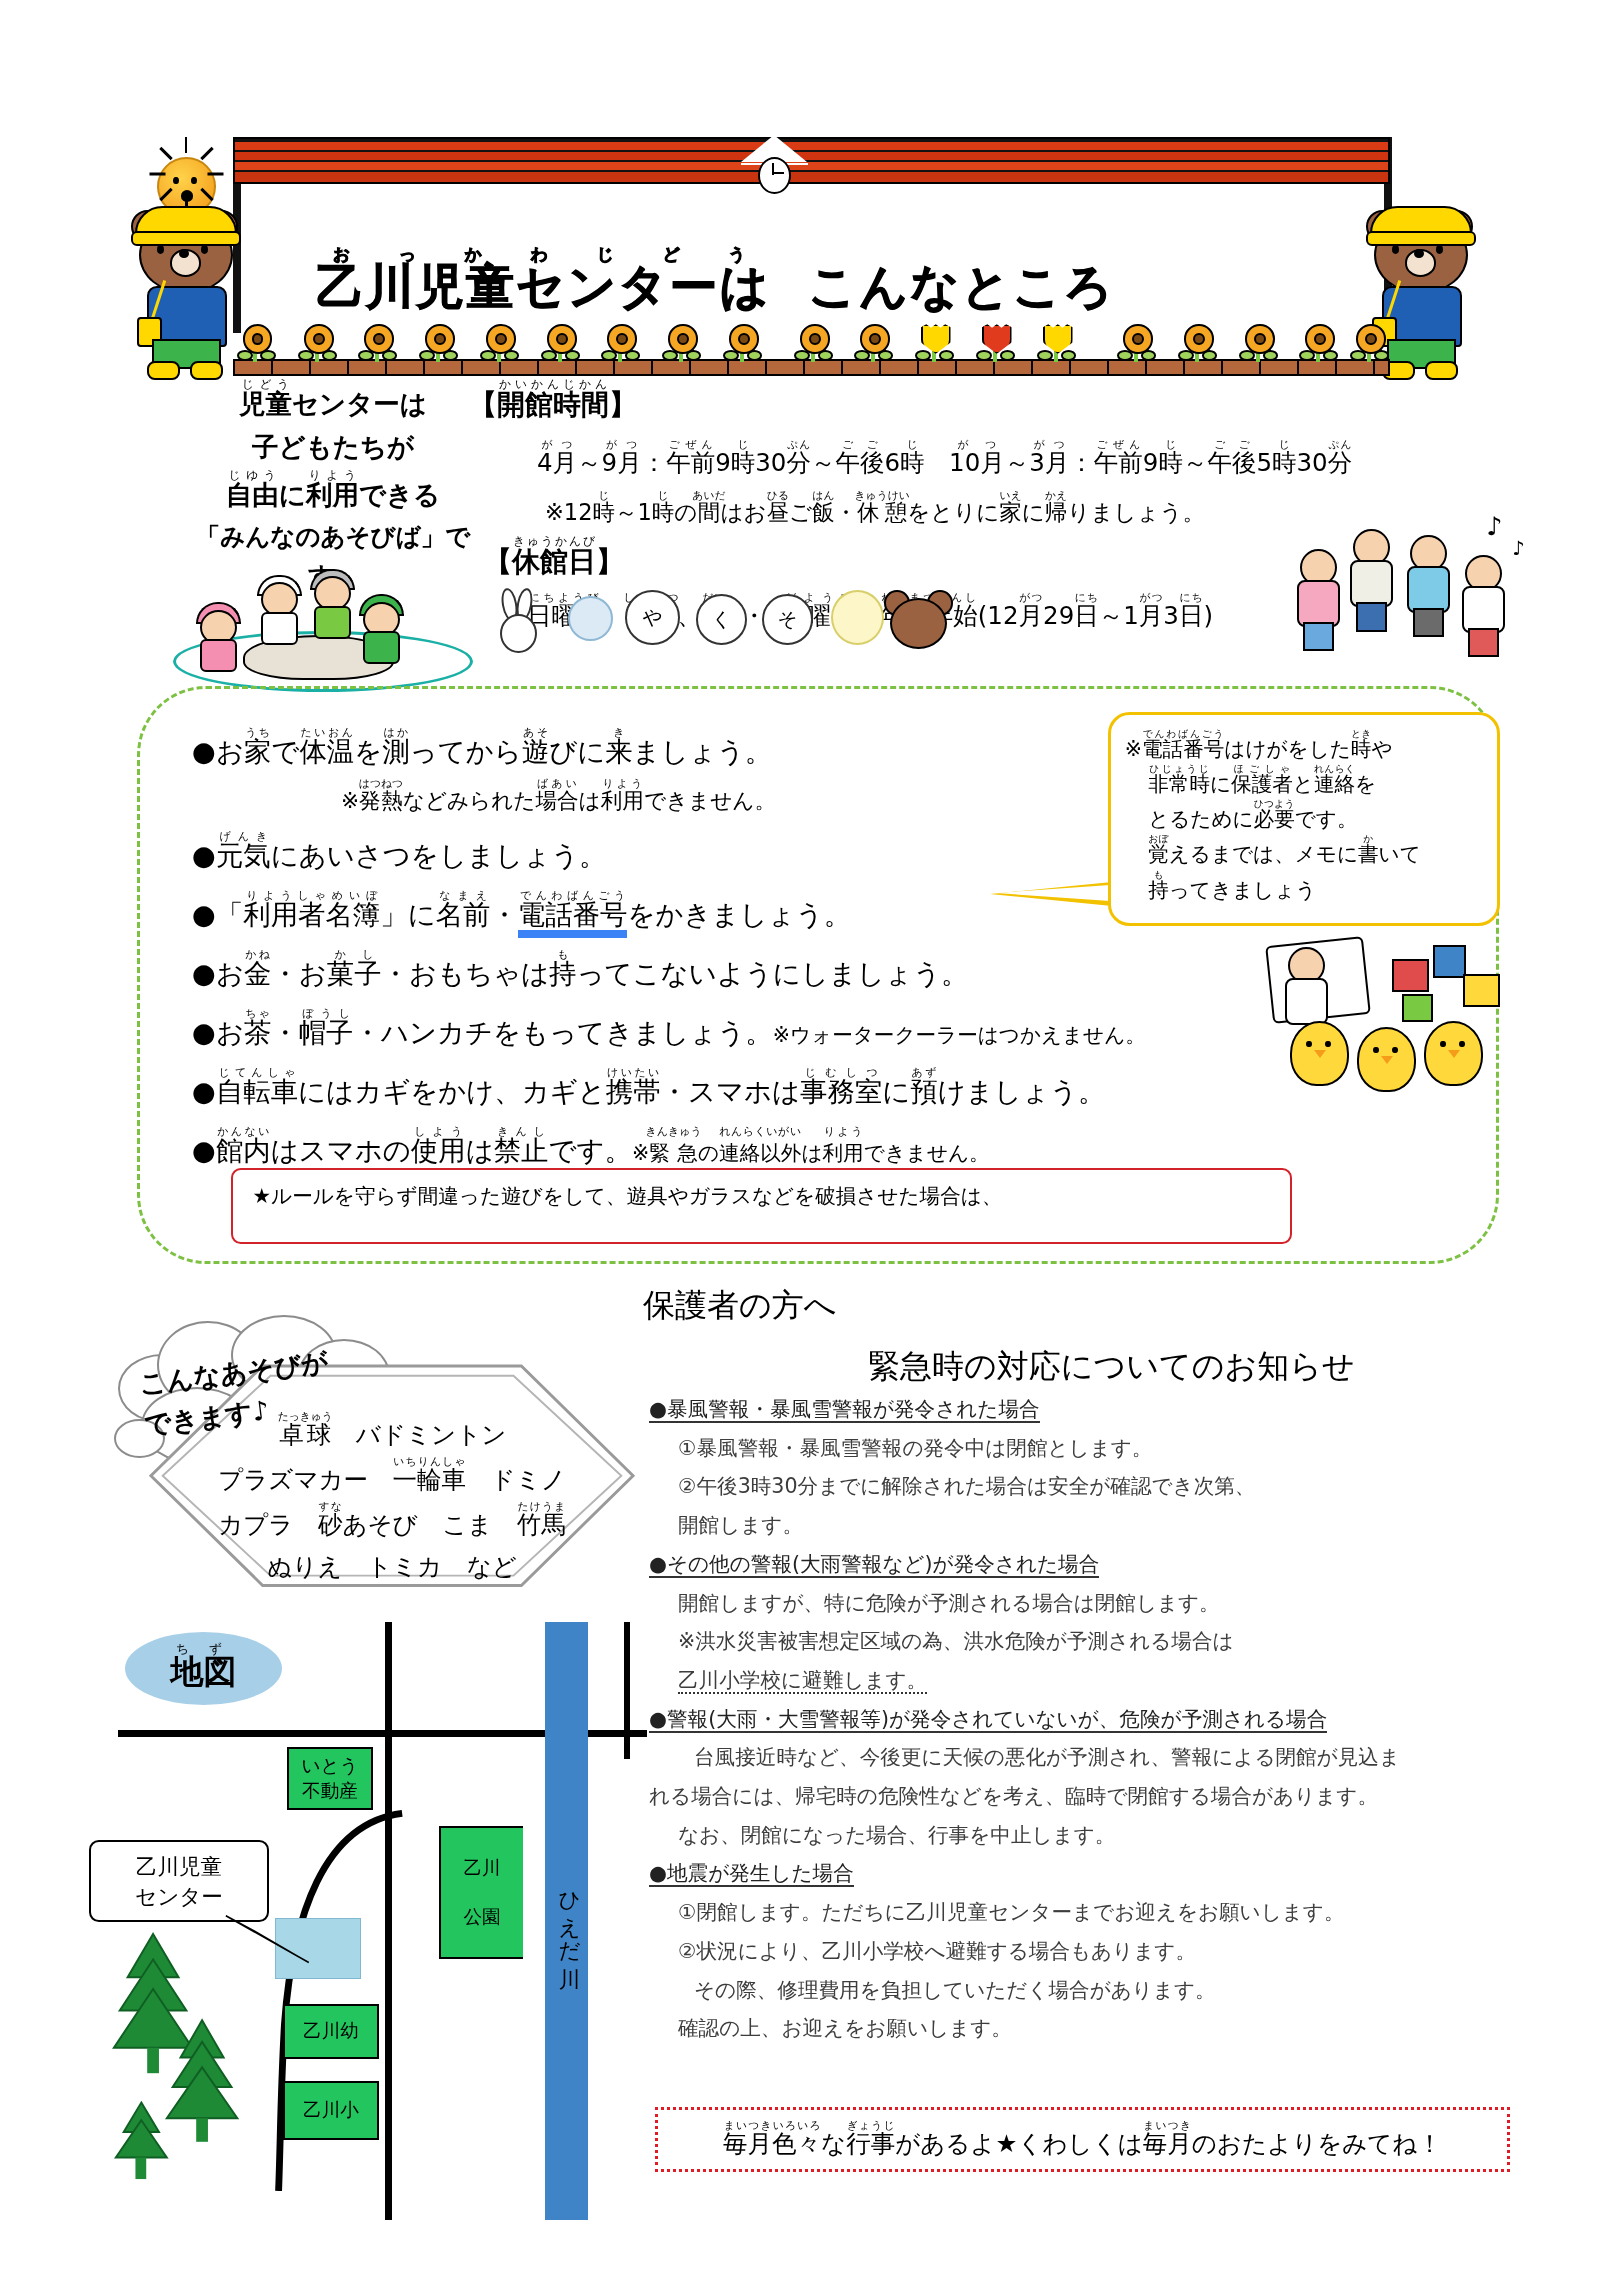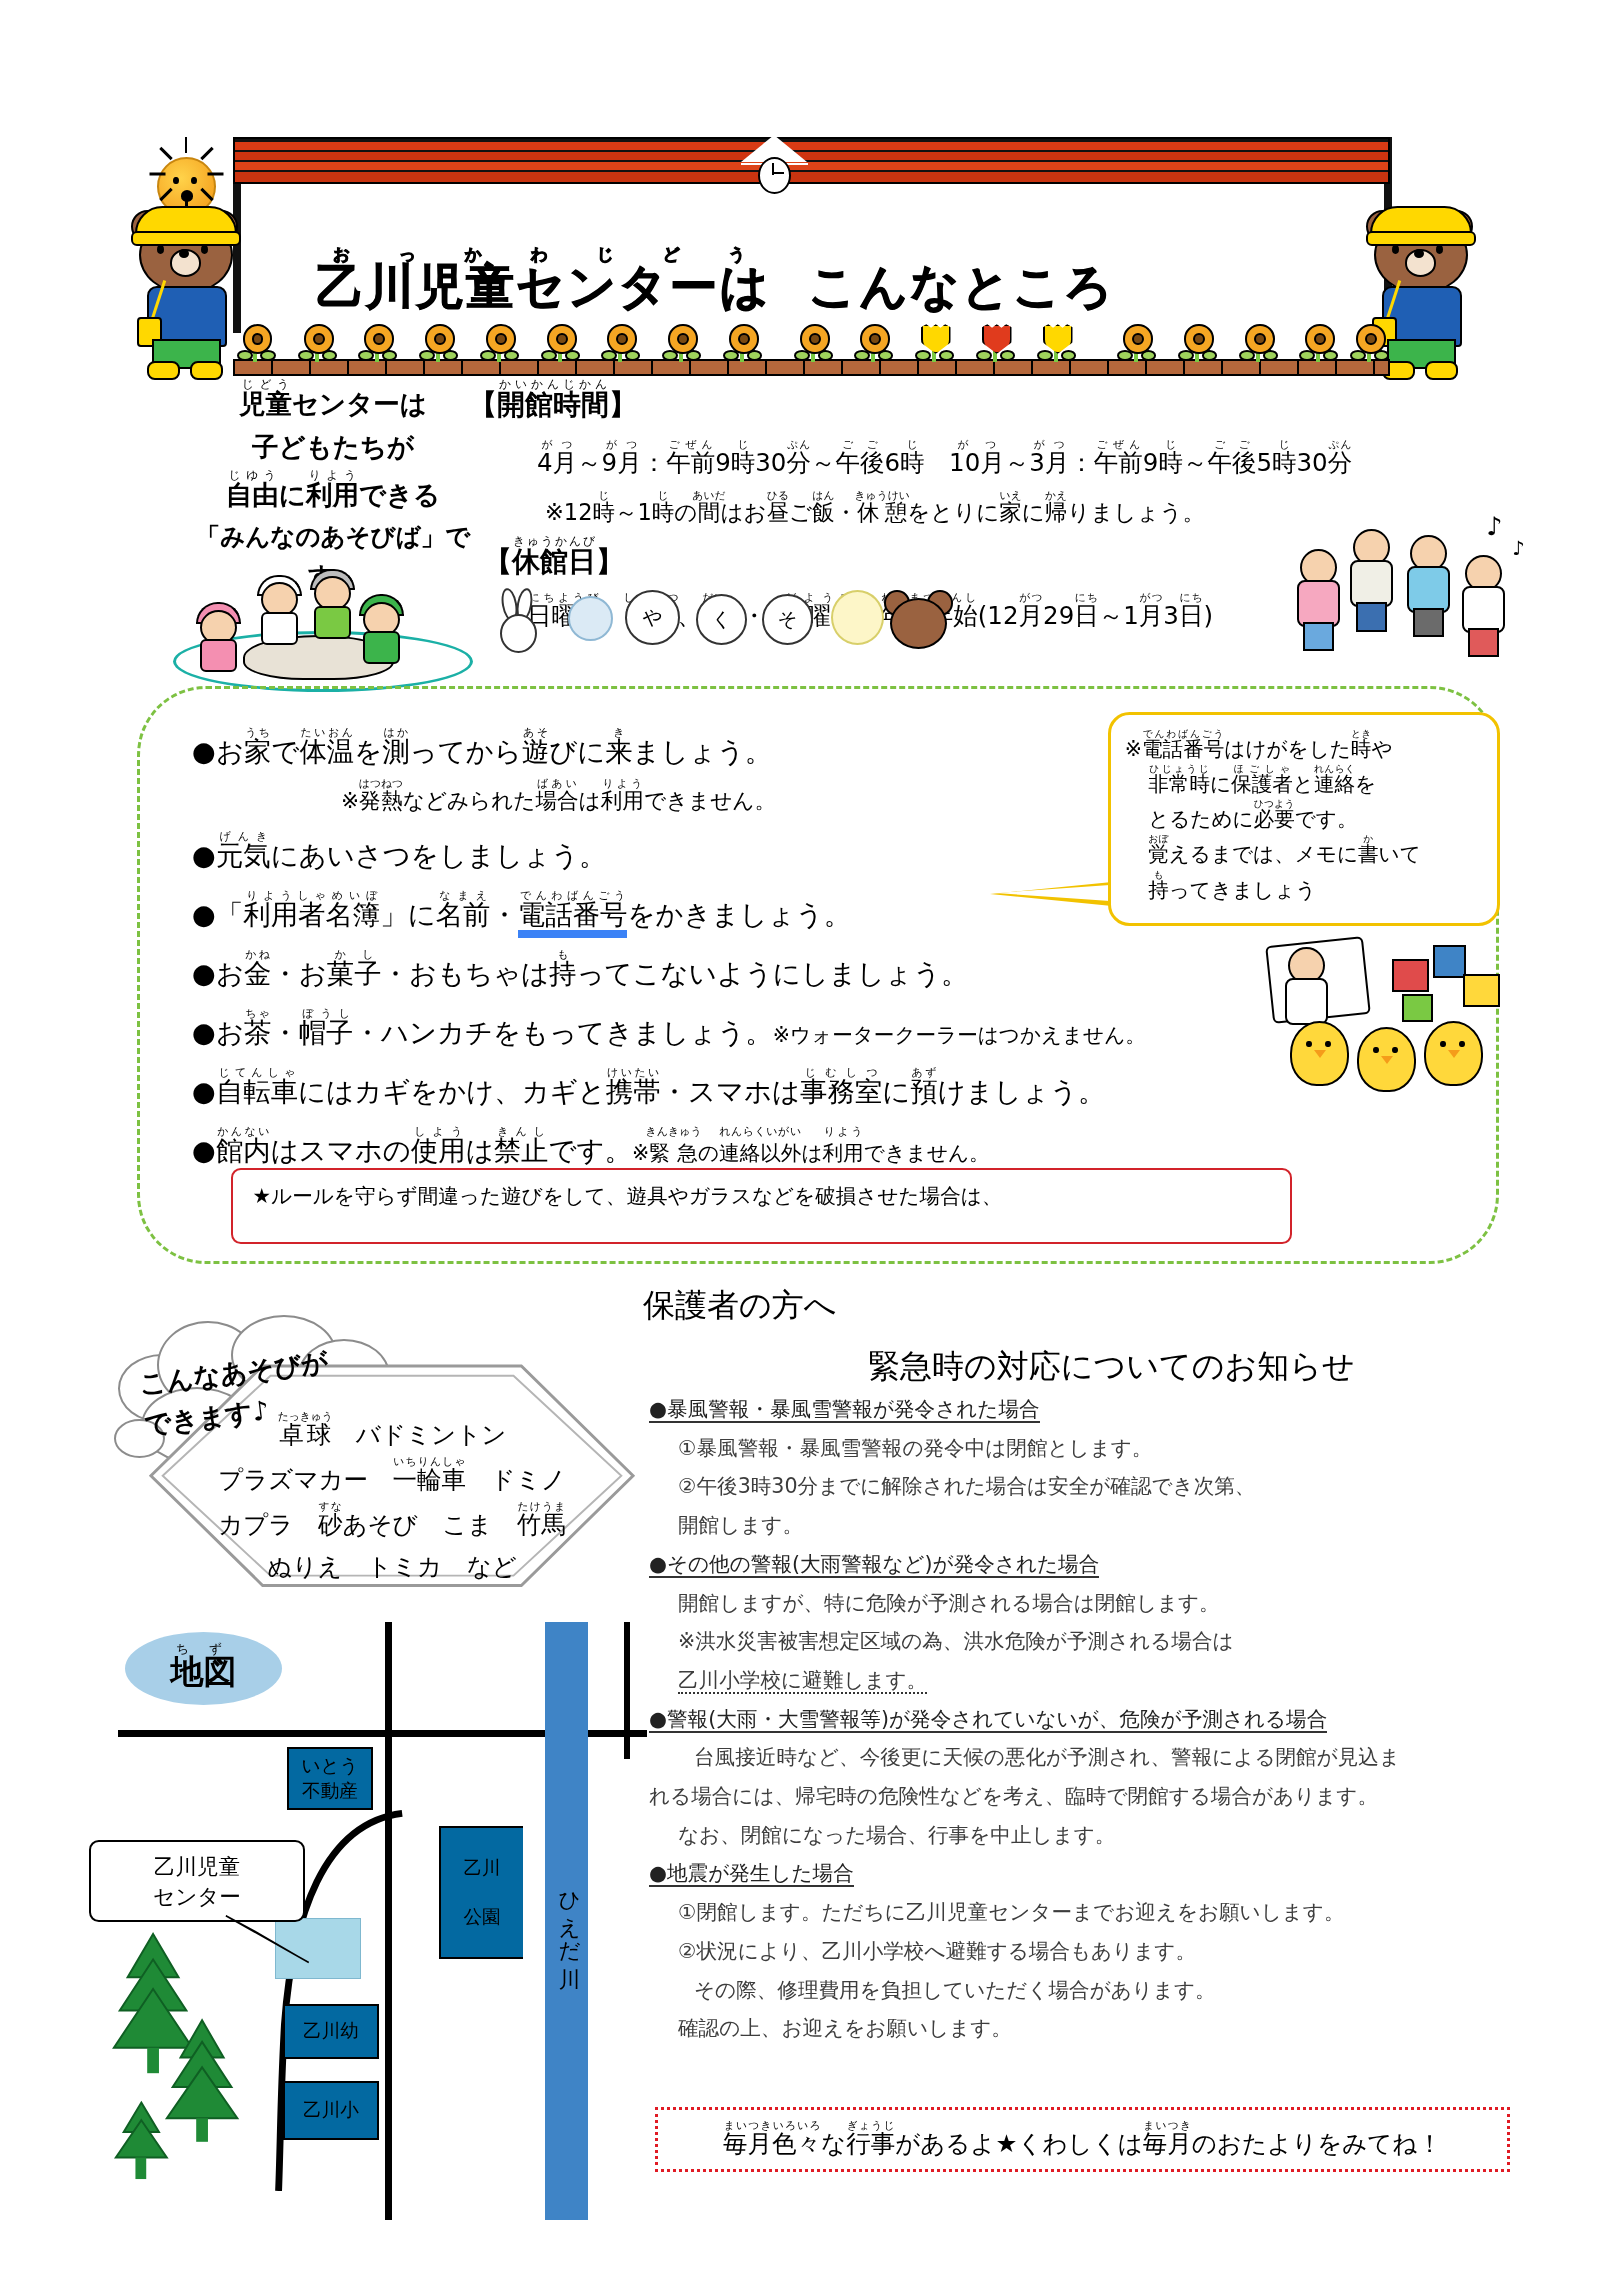--- a/index.html
+++ b/index.html
@@ -143,21 +143,21 @@
   .hexlist rt{font-size:10.8px;}
 
   
   .mapwrap{position:absolute;left:118px;top:1622px;width:529px;height:598px;}
   .mapbadge{position:absolute;left:125px;top:1632px;width:157px;height:73px;border-radius:50%;
     background:#a8cfe8;display:flex;align-items:center;justify-content:center;}
   .mapbadge span{font-size:33px;font-weight:bold;}
   .mapbadge rt{font-size:12.7px;letter-spacing:8.8px;}
   .road{position:absolute;background:#000;}
   .river{position:absolute;background:#3f84c6;}
-  .mbox{position:absolute;border:2px solid #000;background:#0369a1;display:flex;align-items:center;
+  .mbox{position:absolute;border:2px solid #000;background:#22c55e;display:flex;align-items:center;
     justify-content:center;text-align:center;font-size:18.6px;line-height:1.3;}
   .centerblock{position:absolute;background:#a8d8e8;border:1px solid #7fb8cf;}
   .callbox{position:absolute;border:2px solid #000;border-radius:9.8px;background:#fff;
     font-size:21.6px;line-height:1.4;text-align:center;padding:9.8px 11.8px;box-sizing:border-box;}
   .vert{writing-mode:vertical-rl;text-orientation:upright;}
 
   
   .emerg{position:absolute;left:649px;top:1390px;width:863px;font-size:20.6px;line-height:1.88;color:#3d3d3d;}
   .emerg .hd{color:#222;}
   .emerg .hd .u{border-bottom:2px solid #333;}
@@ -610,21 +610,21 @@
     </svg>
 
     <div class="mbox jtext" style="left:169px;top:125px;width:82px;height:59px">いとう<br>不動産</div>
     <div class="mbox jtext" style="left:321px;top:204px;width:82px;height:129px;border-right:none;">乙川<br><br>公園</div>
     <div class="jtext vert" style="position:absolute;left:437px;top:255px;font-size:21.6px;">ひえだ川</div>
 
     <div class="centerblock" style="left:157px;top:296px;width:84px;height:59px"></div>
     <div class="mbox jtext" style="left:165px;top:382px;width:92px;height:51px">乙川幼</div>
     <div class="mbox jtext" style="left:165px;top:459px;width:92px;height:55px">乙川小</div>
 
-    <div class="callbox jtext" style="left:-29px;top:218px;width:216px;height:82px">乙川児童<br>センター</div>
+    <div class="callbox jtext" style="left:-29px;top:218px;width:180px;height:82px">乙川児童<br>センター</div>
     <svg style="position:absolute;left:98px;top:284px;width:127px;height:78px" viewBox="0 0 130 80" aria-hidden="true">
       <path d="M10 10 L95 58 L40 26 Z" fill="#fff" stroke="#000" stroke-width="1.6"></path>
     </svg>
 
     <svg style="position:absolute;left:-9.8px;top:304px;width:147px;height:265px" viewBox="0 0 150 270" aria-hidden="true">
       <g fill="#1f8a36" stroke="#0f5f23" stroke-width="2">
         <polygon points="46,8 72,52 20,52"></polygon>
           <polygon points="46,34 80,86 12,86"></polygon>
           <polygon points="46,64 86,124 6,124"></polygon>
       </g>

